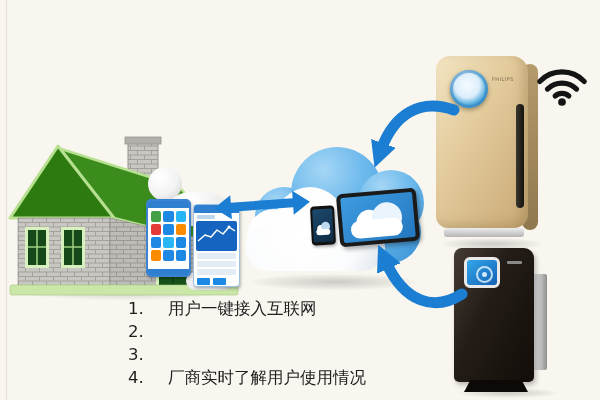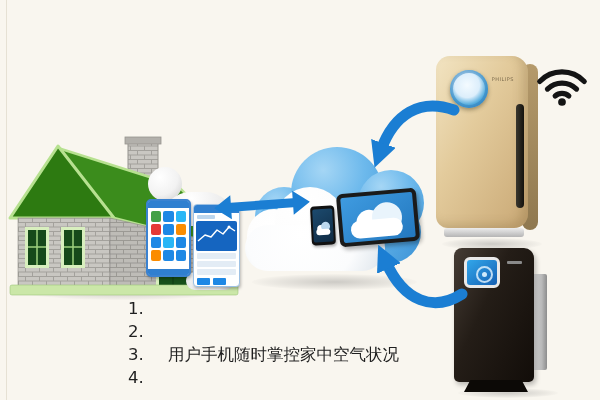--- a/index.html
+++ b/index.html
@@ -269,25 +269,26 @@
         <div class="bp-swirl"></div>
       </div>
       <div class="bp-brand"></div>
     </div>
     <div class="bp-base"></div>
   </div>
 
   <div class="abs notes">
     <div class="note-row">
       <span class="note-num">1.</span>
+      <span>用户一键接入互联网</span>
     </div>
     <div class="note-row">
       <span class="note-num">2.</span>
     </div>
     <div class="note-row">
       <span class="note-num">3.</span>
-      <span>用户手机随时掌控家中空气状况</span>
     </div>
     <div class="note-row">
       <span class="note-num">4.</span>
+      <span>厂商实时了解用户使用情况</span>
     </div>
   </div>
 </div>
 
 </body></html>

